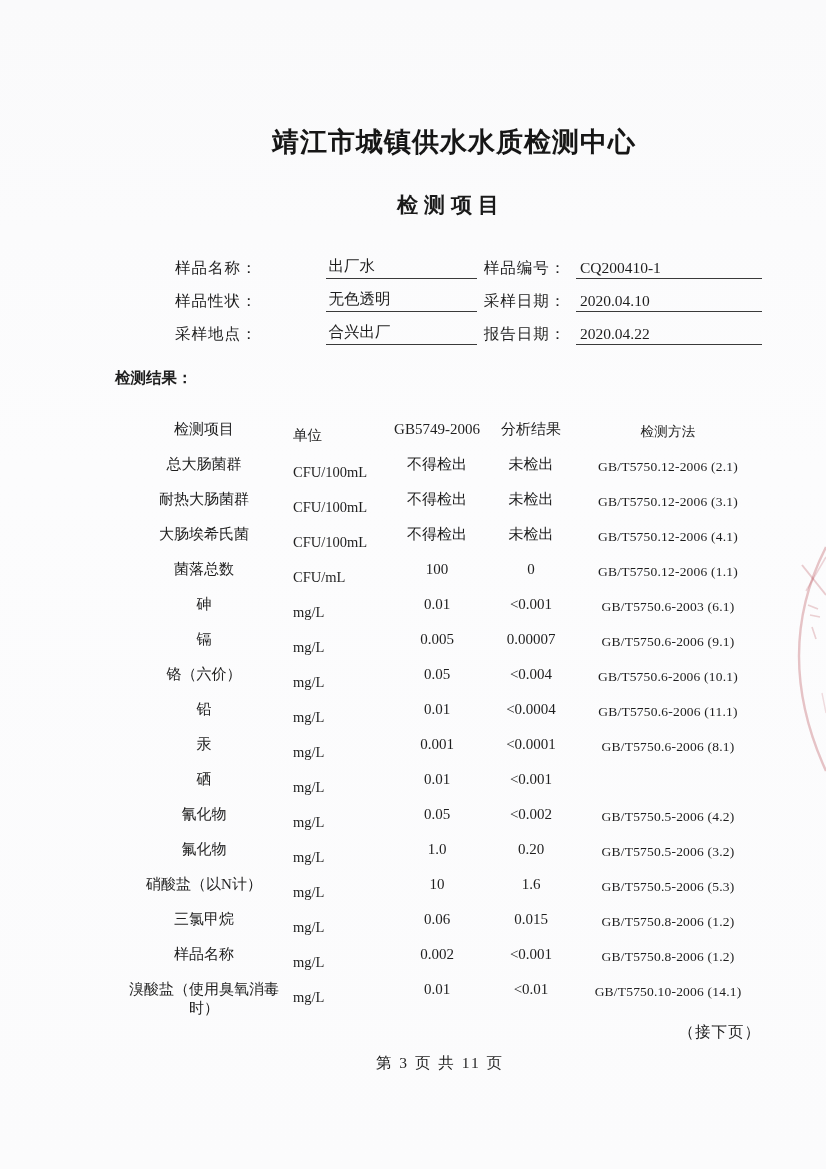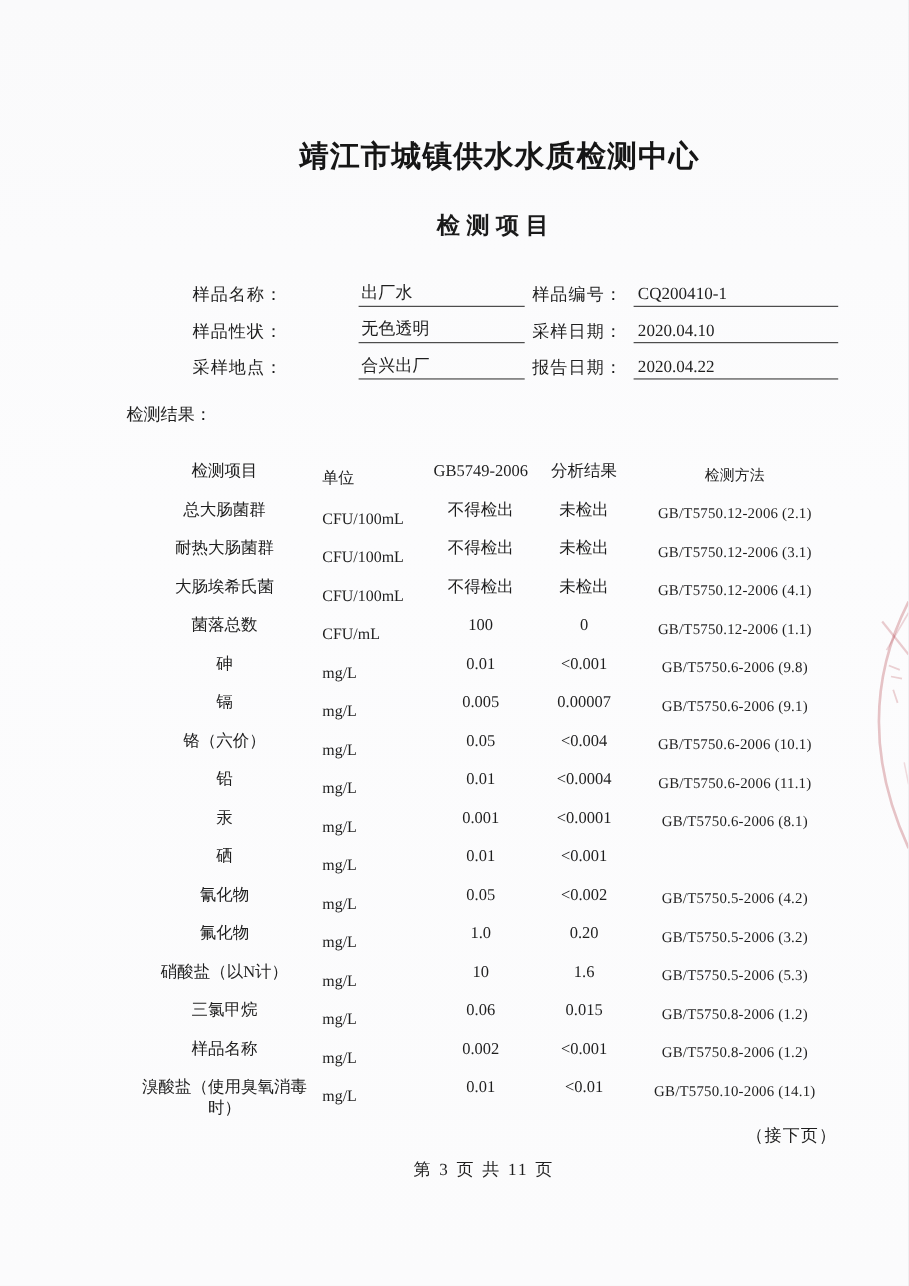--- a/index.html
+++ b/index.html
@@ -54,20 +54,21 @@
   .info-value-left  { width: 150px; border-bottom: 1.2px solid #3a3a3a; padding: 0 0 1px 2px; }
   .info-gap         { width: 7px; }
   .info-label-right { width: 93px;  letter-spacing: 1px; }
   .info-value-right { width: 184px; border-bottom: 1.2px solid #3a3a3a; padding: 0 0 1px 4px; }
 
   .results-label {
     margin-top: 24px;
     font-size: 15.5px;
     height: 17px;
     line-height: 17px;
+    font-weight: bold;
   }
 
   .rtable { margin-top: 30px; width: 650px; }
   .trow {
     display: flex;
     min-height: 35px;
     align-items: flex-start;
     font-size: 15px;
     line-height: 19px;
   }
@@ -176,21 +177,21 @@
     <span class="c-limit">100</span>
     <span class="c-result">0</span>
     <span class="c-method">GB/T5750.12-2006 (1.1)</span>
   </div>
 
   <div class="trow">
     <span class="c-item">砷</span>
     <span class="c-unit">mg/L</span>
     <span class="c-limit">0.01</span>
     <span class="c-result">&lt;0.001</span>
-    <span class="c-method">GB/T5750.6-2006 (9.8)</span>
+    <span class="c-method">GB/T5750.6-2003 (6.1)</span>
   </div>
 
   <div class="trow">
     <span class="c-item">镉</span>
     <span class="c-unit">mg/L</span>
     <span class="c-limit">0.005</span>
     <span class="c-result">0.00007</span>
     <span class="c-method">GB/T5750.6-2006 (9.1)</span>
   </div>
 

